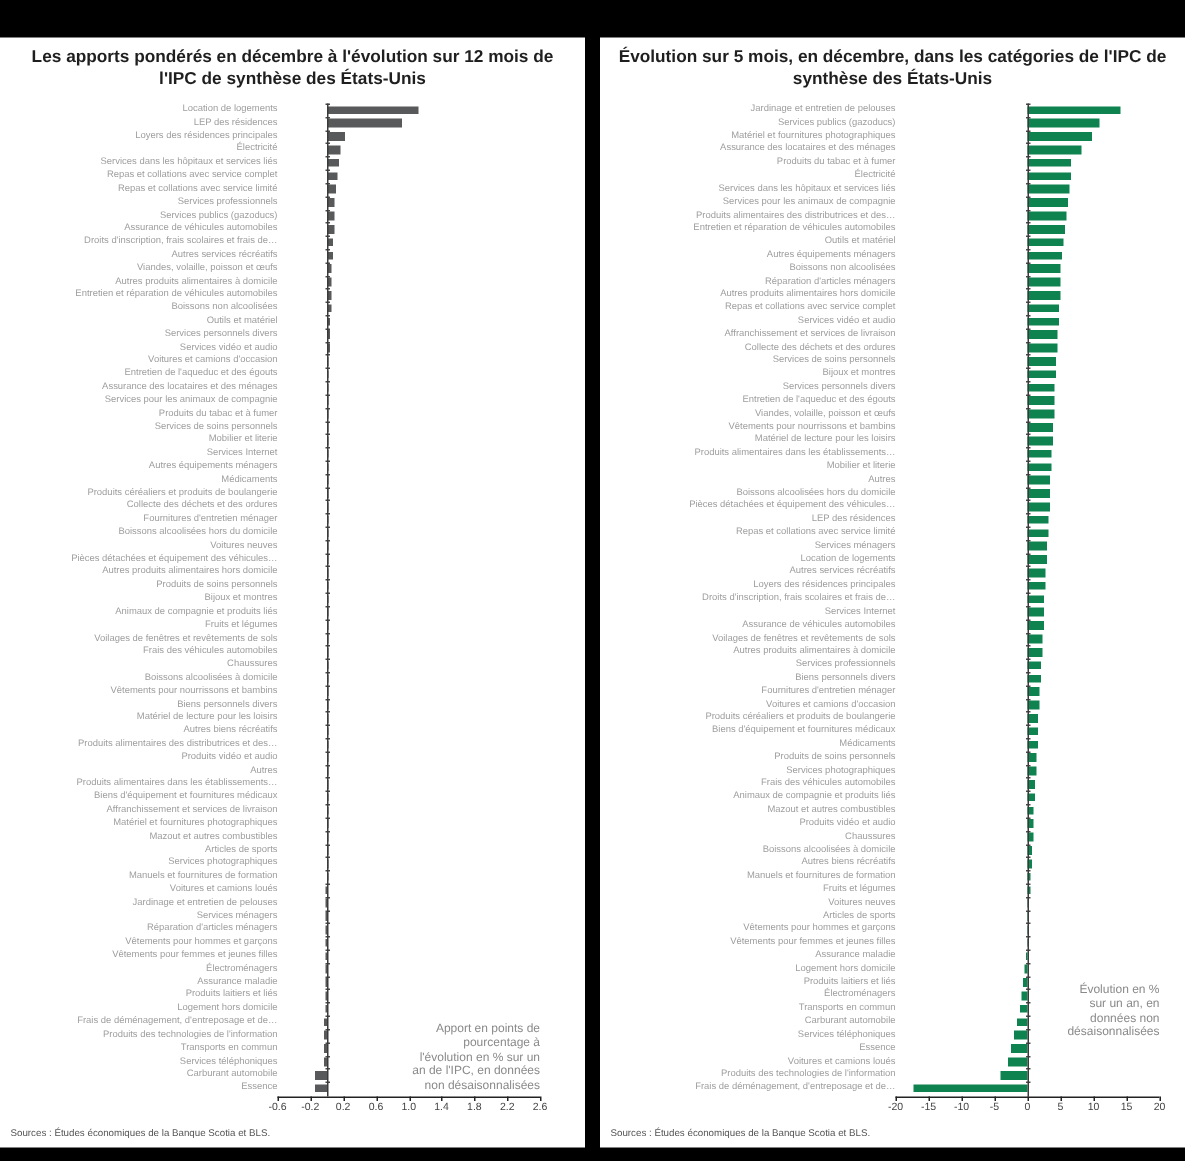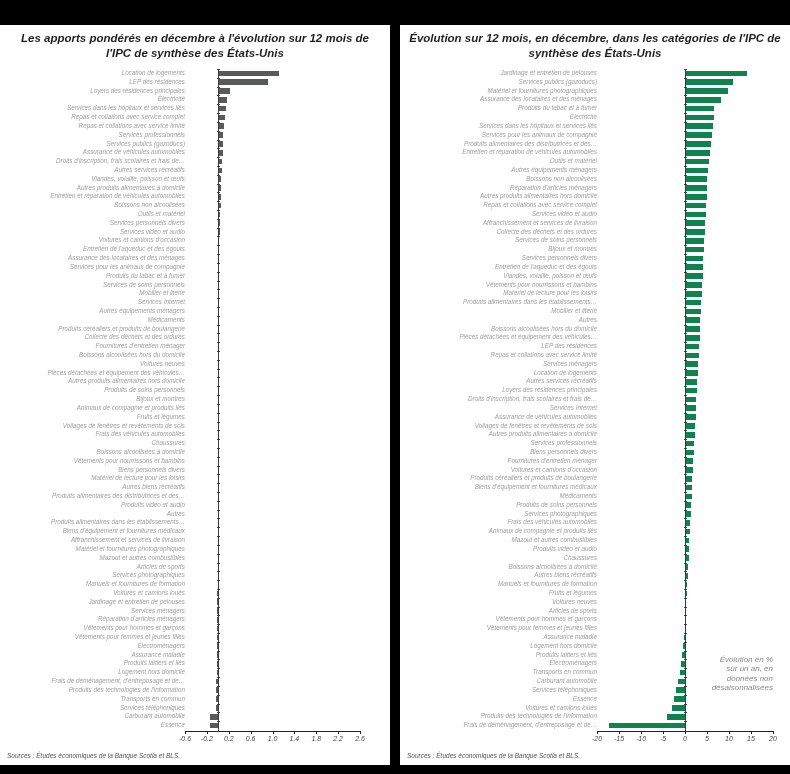--- a/index.html
+++ b/index.html
@@ -1,20 +1,20 @@
 <!DOCTYPE html>
 <html><head>
 <meta charset="utf-8">
 <style>
   html,body{margin:0;padding:0;}
   body{
     width:790px;height:774px;position:relative;background:#000;
     font-family:"Liberation Sans",sans-serif;overflow:hidden;
   }
-  .panel{position:absolute;top:25px;width:390px;height:740px;background:#fff;font-style:italic;}
+  .panel{position:absolute;top:25px;width:390px;height:740px;background:#fff;}
   #panel-left{left:0;}
   #panel-right{left:400px;}
   .title{
     position:absolute;top:6px;left:8px;right:8px;text-align:center;
     font-weight:bold;font-size:11.5px;line-height:1.3;color:#1f1f1f;
   }
   .rows{position:absolute;top:44px;left:0;right:0;}
   .row{display:flex;height:8.82px;align-items:stretch;}
   .lbl{
     flex:0 0 auto;text-align:right;font-size:6.3px;line-height:8.82px;
@@ -561,20 +561,25 @@
         </div>
       </div>
       <div class="row">
         <div class="lbl" style="width: 185px;">Essence</div>
         <div class="plot">
           <i class="rt" style="left: 31.8125px;"></i>
           <div class="bar" style="background: rgb(88, 89, 91); left: 24.6094px; width: 8.20312px;"></div>
         </div>
       </div>
     </div>
+  <div class="annotation" style="top:656px;right:30px;">Apport en points de
+pourcentage à
+l'évolution en % sur un
+an de l'IPC, en données
+non désaisonnalisées</div>
   <div class="source">Sources : Études économiques de la Banque Scotia et BLS.</div>
 <div class="zeroline" style="left: 217.812px; top: 44px; height: 661.5px;"></div>
     <div class="axis" style="left: 185px; width: 175px; top: 705.5px;"></div>
     <div class="tick" style="left: 185px; top: 705.5px;"></div>
     <div class="ticklabel" style="left: 185px; top: 709.5px;">-0.6</div>
     <div class="tick" style="left: 206.875px; top: 705.5px;"></div>
     <div class="ticklabel" style="left: 206.875px; top: 709.5px;">-0.2</div>
     <div class="tick" style="left: 228.75px; top: 705.5px;"></div>
     <div class="ticklabel" style="left: 228.75px; top: 709.5px;">0.2</div>
     <div class="tick" style="left: 250.625px; top: 705.5px;"></div>
@@ -585,21 +590,21 @@
     <div class="ticklabel" style="left: 294.375px; top: 709.5px;">1.4</div>
     <div class="tick" style="left: 316.25px; top: 705.5px;"></div>
     <div class="ticklabel" style="left: 316.25px; top: 709.5px;">1.8</div>
     <div class="tick" style="left: 338.125px; top: 705.5px;"></div>
     <div class="ticklabel" style="left: 338.125px; top: 709.5px;">2.2</div>
     <div class="tick" style="left: 360px; top: 705.5px;"></div>
     <div class="ticklabel" style="left: 360px; top: 709.5px;">2.6</div>
   </div>
 
 <div class="panel" id="panel-right">
-  <div class="title">Évolution sur 12 mois, en décembre, dans les catégories de l'IPC de synthèse des États-Unis</div>
+  <div class="title">Évolution sur 5 mois, en décembre, dans les catégories de l'IPC de synthèse des États-Unis</div>
   <div class="rows">
       <div class="row">
         <div class="lbl" style="width: 197px;">Jardinage et entretien de pelouses</div>
         <div class="plot">
           <i class="rt" style="left: 87px;"></i>
           <div class="bar" style="background: rgb(14, 131, 80); left: 88px; width: 61.6px;"></div>
         </div>
       </div>
       <div class="row">
         <div class="lbl" style="width: 197px;">Services publics (gazoducs)</div>

